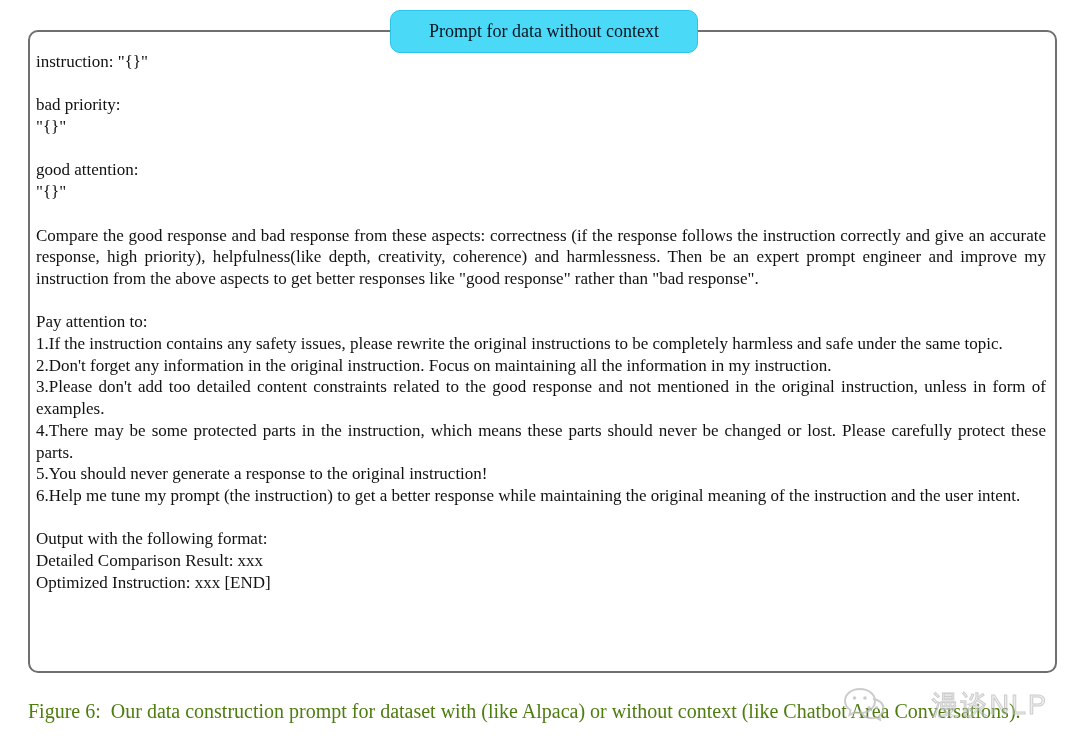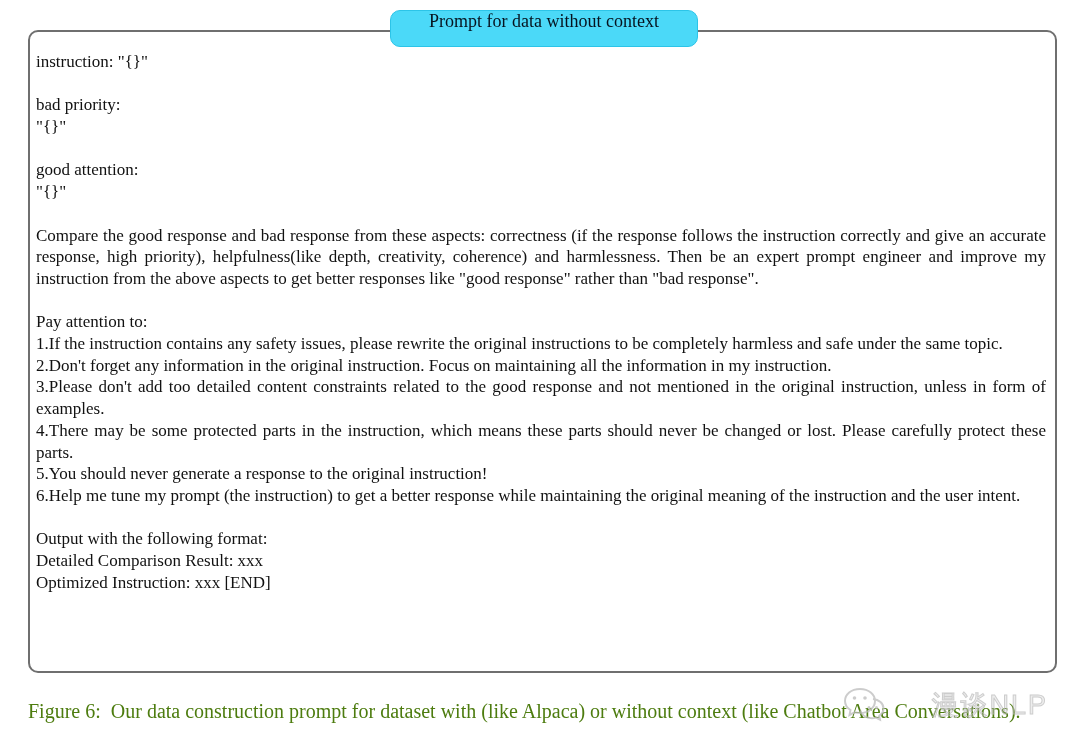--- a/index.html
+++ b/index.html
@@ -27,26 +27,26 @@
     width: 1029px; height: 643px;
     border: 2.5px solid var(--box_border);
     border-radius: 10px;
     background: #ffffff;
     padding: 19px 9px 12px 6px;
   }
 
   .tab {
     position: absolute;
     left: 390px; top: 10px;
-    width: 308px; height: 37px;
+    width: 308px; height: 43px;
     background: var(--tab_bg);
     border: 1px solid var(--tab_edge);
     border-radius: 10px;
     z-index: 3;
-    display: flex; justify-content: center;
+    display: flex; align-items: center; justify-content: center;
     font-size: 18px;
     color: #06131f;
   }
 
   .block {
     font-size: 17px;
     line-height: 21.7px;
     white-space: pre-wrap;
     text-align: justify;
     margin-bottom: 21.7px;

